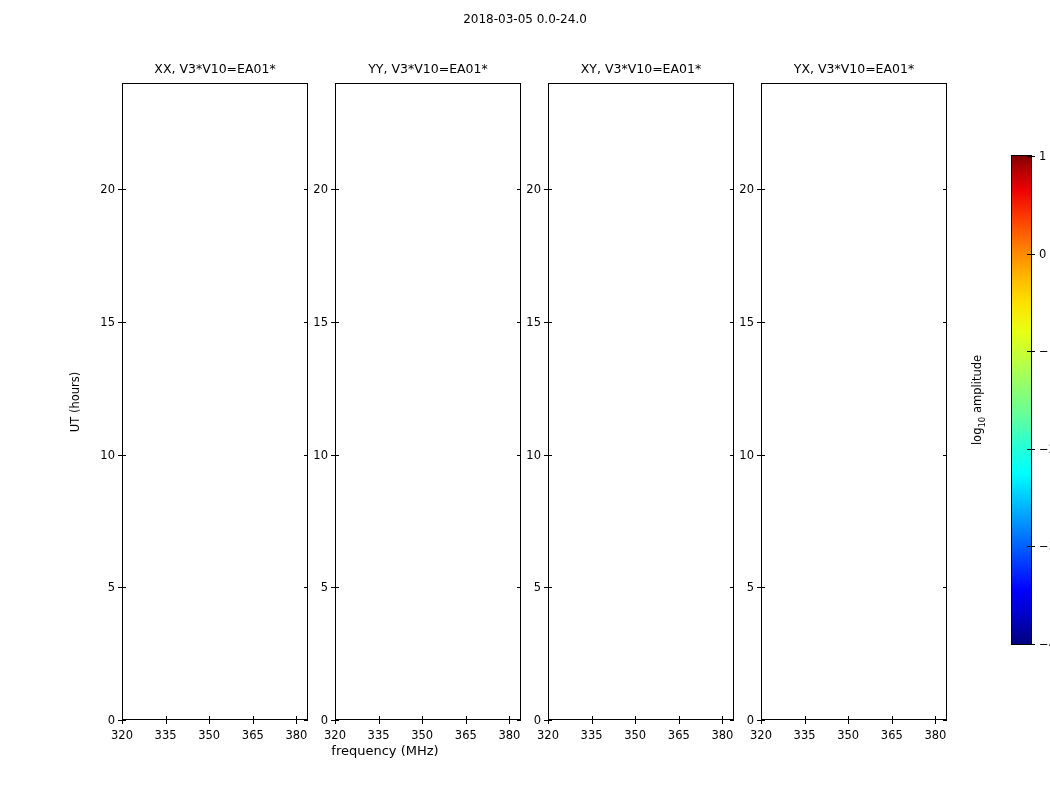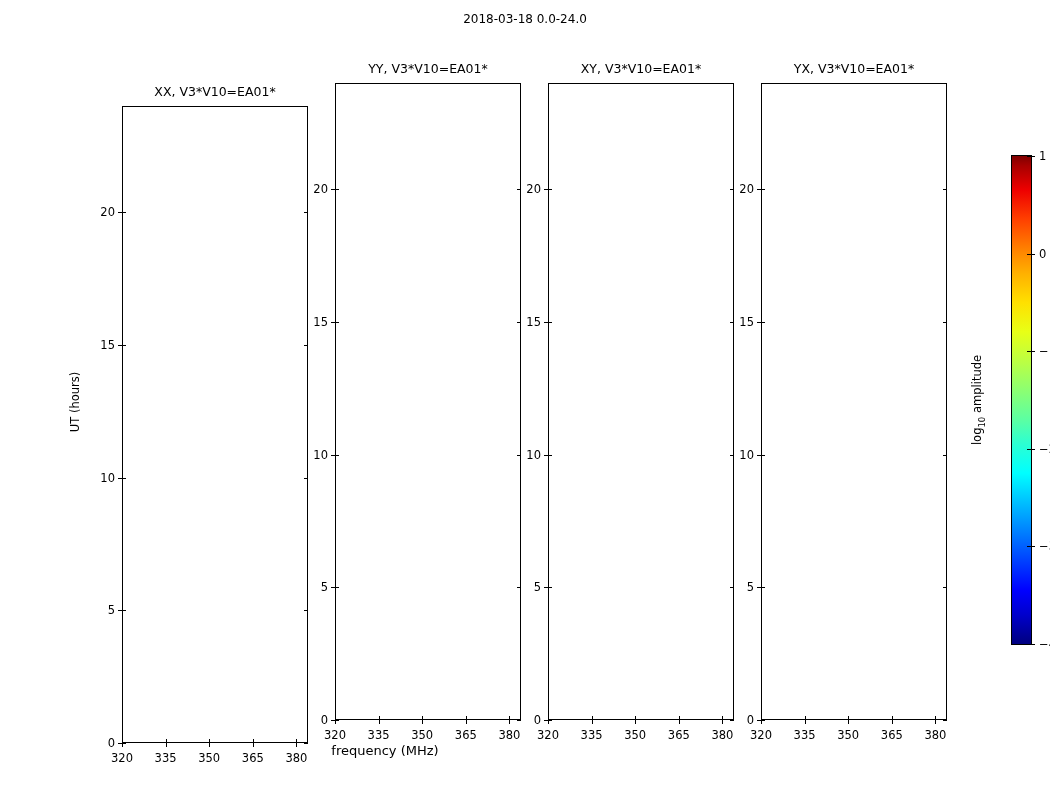--- a/index.html
+++ b/index.html
@@ -200,23 +200,23 @@
   .sub {
     font-size: 8.5px;
     vertical-align: sub;
   }
 </style>
 </head>
 <body>
 
 <div id="figure">
 
-  <div id="suptitle">2018-03-18 0.0-24.0</div>
-
-  <div class="panel" id="panel-0" style="left:122px; width:186px;margin-top:23px;">
+  <div id="suptitle">2018-03-05 0.0-24.0</div>
+
+  <div class="panel" id="panel-0" style="left:122px; width:186px;">
     <div class="panel-title">XX, V3*V10=EA01*</div>
     <div class="axes-frame"></div>
 
     <div class="tick-x" style="left:0px;"></div>
       <div class="tick-x-in" style="left:0px;"></div>
     <div class="tick-xlabel" style="left:0px;">320</div>
     <div class="tick-x" style="left:43.6px;"></div>
       <div class="tick-x-in" style="left:43.6px;"></div>
     <div class="tick-xlabel" style="left:43.6px;">335</div>
     <div class="tick-x" style="left:87.2px;"></div>

